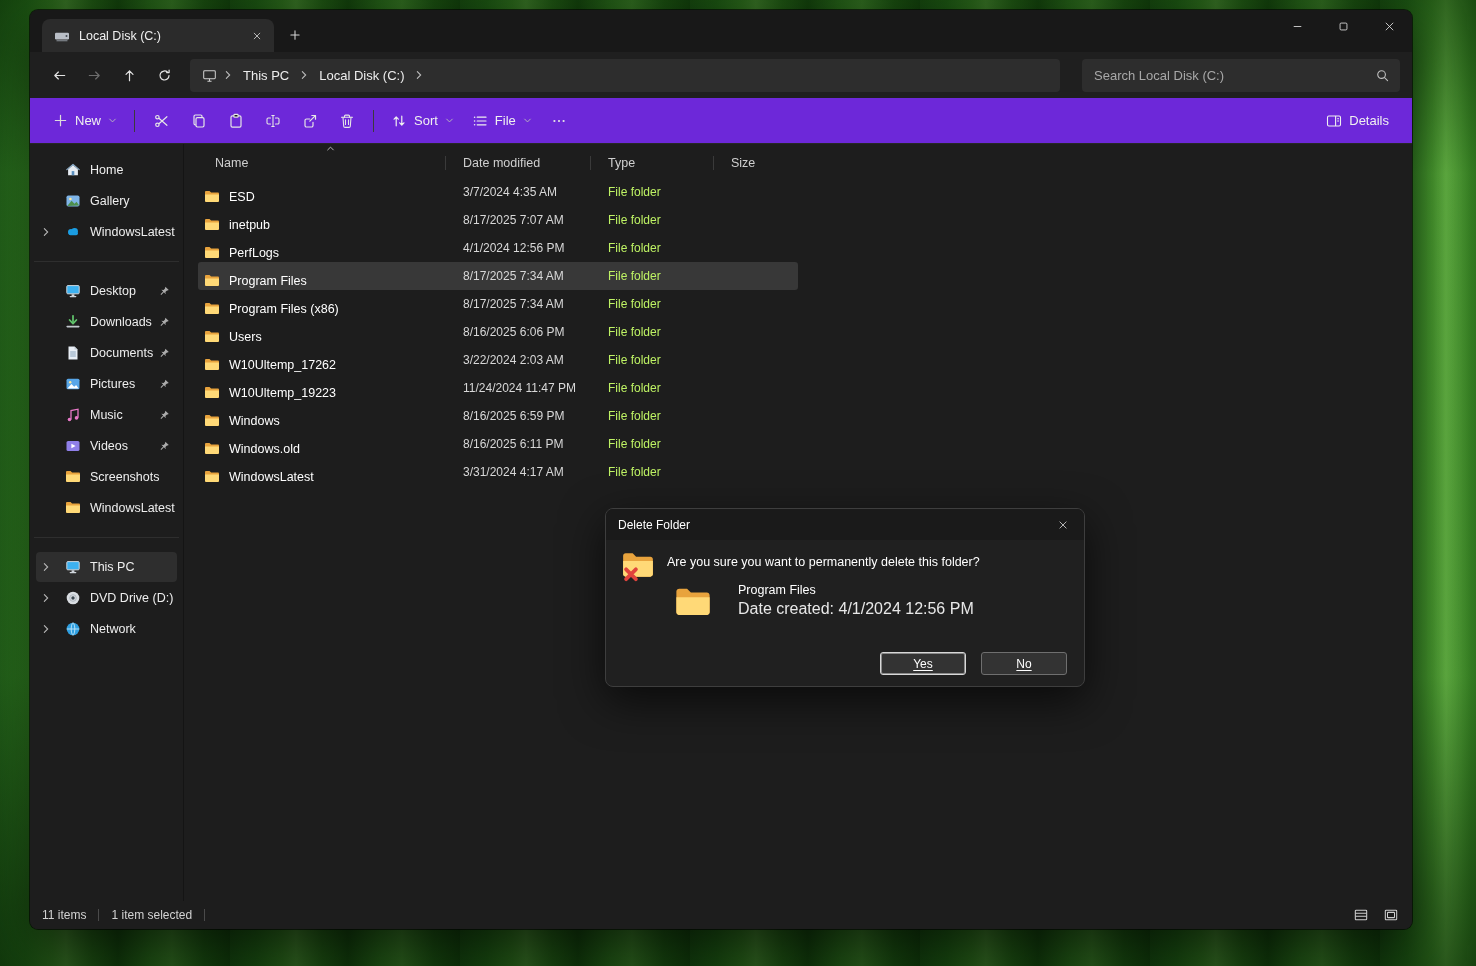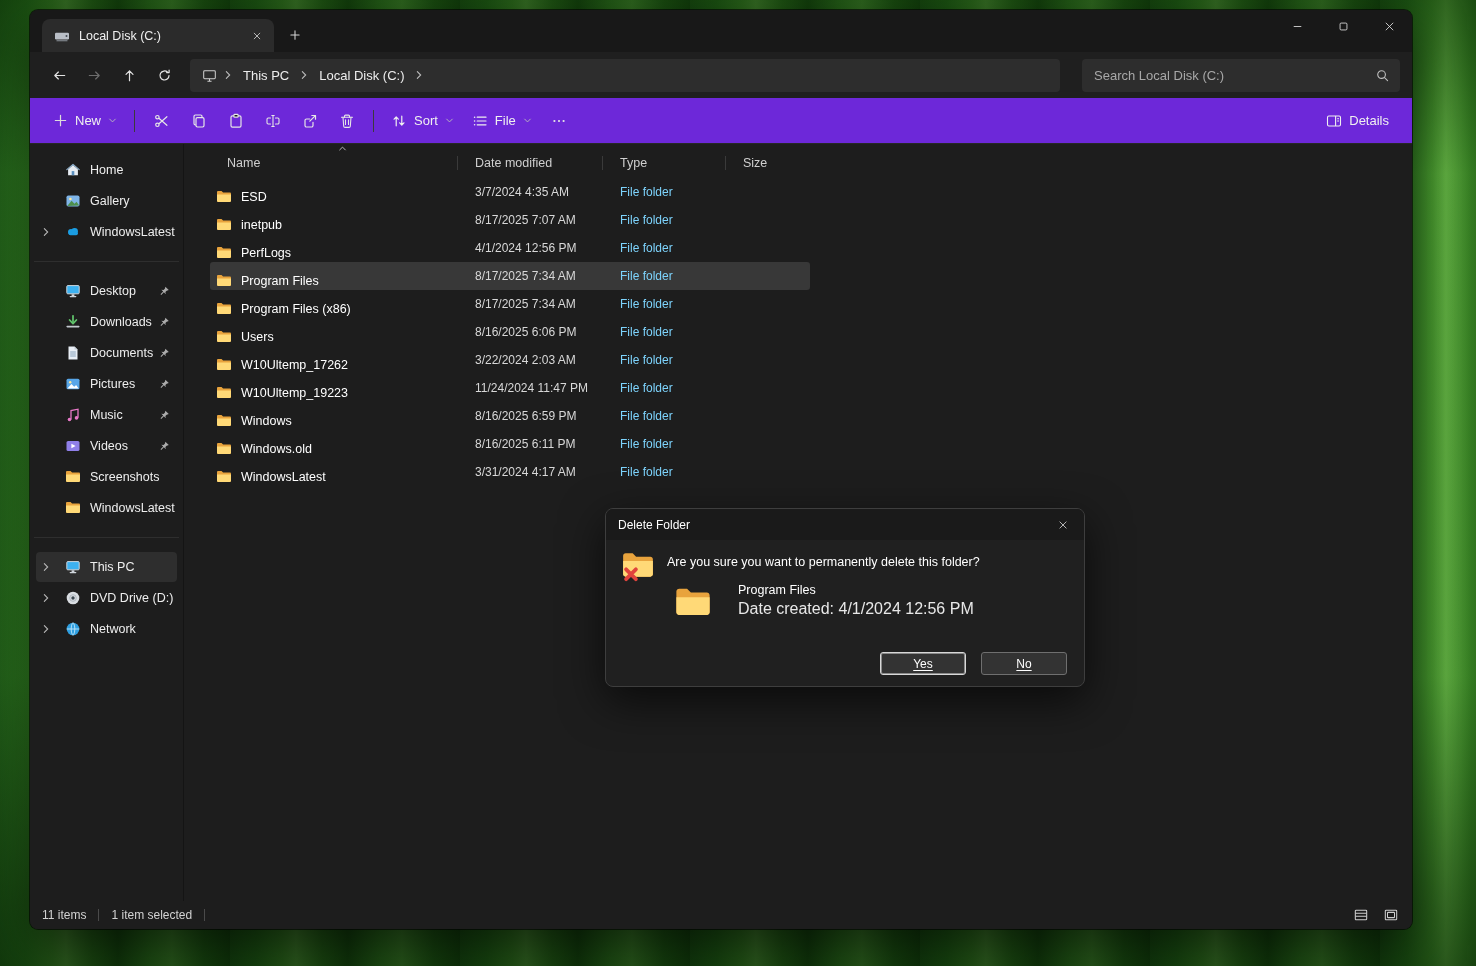--- a/index.html
+++ b/index.html
@@ -54,21 +54,21 @@
   .searchbar input::placeholder { color:#a8a8a8; }
 
   
   .cmdbar { height:46px; background:#6d28d9; display:flex; align-items:center; padding:0 14px; border-bottom:1px solid #272727; }
   .cmd-btn { height:32px; border-radius:4px; display:flex; align-items:center; gap:7px; padding:0 9px; color:#f0f0f0; background:transparent; border:none; font-size:13px; font-family:inherit; }
   .icon-btn { width:37px; height:32px; border-radius:4px; display:flex; align-items:center; justify-content:center; color:#e6e6e6; background:transparent; border:none; }
   .vsep { width:1px; height:22px; background:#3b3b3b; margin:0 8px; flex:0 0 auto; }
   .spacer { flex:1; }
 
   
-  .content { display:flex; height:757px; background:#1d1d1d;gap:12px; }
+  .content { display:flex; height:757px; background:#1d1d1d; }
   .sidebar { width:154px; padding-top:10px; border-right:1px solid #141414; position:relative; flex:0 0 auto; }
   .side-item { position:relative; height:30px; margin:1px 6px; padding-left:29px; display:flex; align-items:center; gap:9px; border-radius:4px; font-size:12.5px; color:#eeeeee; white-space:nowrap; overflow:hidden; }
   .side-item.sel { background:#2e2e2e; }
   .side-chev { position:absolute; left:6px; top:50%; transform:translateY(-50%); color:#b8b8b8; display:flex; }
   .side-pin { position:absolute; right:7px; top:50%; transform:translateY(-50%); color:#ababab; display:flex; }
   .side-sep { height:1px; background:#2e2e2e; margin:14px 4px; }
   .side-label { overflow:hidden; text-overflow:clip; }
 
   .main { flex:1; position:relative; padding:4px 0 0 14px; }
   .list-header { display:flex; width:600px; height:30px; align-items:center; color:#cfcfcf; font-size:12.5px; position:relative; }
@@ -78,21 +78,21 @@
   .h-date { width:145px; }
   .h-type { width:123px; }
   .h-size { width:85px; }
   .sort-caret { position:absolute; left:128px; top:-4px; color:#c6c6c6; display:flex; }
 
   .rows { width:600px; }
   .row { display:flex; width:600px; height:28px; align-items:center; border-radius:3px; }
   .row.sel { background:#383838; }
   .c-name { width:247px; display:flex; align-items:center; gap:9px; padding-left:6px; color:#ffffff; font-size:12.5px;margin-top:10px; }
   .c-date { width:145px; padding-left:18px; color:#d8d8d8; font-size:12px; }
-  .c-type { width:123px; padding-left:18px; color:#7dd3fc; font-size:12px; }
+  .c-type { width:123px; padding-left:18px; color:#bef264; font-size:12px; }
   .c-size { width:85px; padding-left:18px; color:#d8d8d8; font-size:12px; }
 
   
   .statusbar { height:28px; display:flex; align-items:center; gap:12px; padding:0 10px 0 12px; font-size:12px; color:#d2d2d2; background:#1d1d1d; }
   .status-sep { width:1px; height:12px; background:#4a4a4a; }
   .status-views { margin-left:auto; display:flex; gap:8px; }
   .status-view-btn { width:22px; height:20px; display:flex; align-items:center; justify-content:center; color:#cfcfcf; border-radius:3px; }
 
   
   .dialog {

